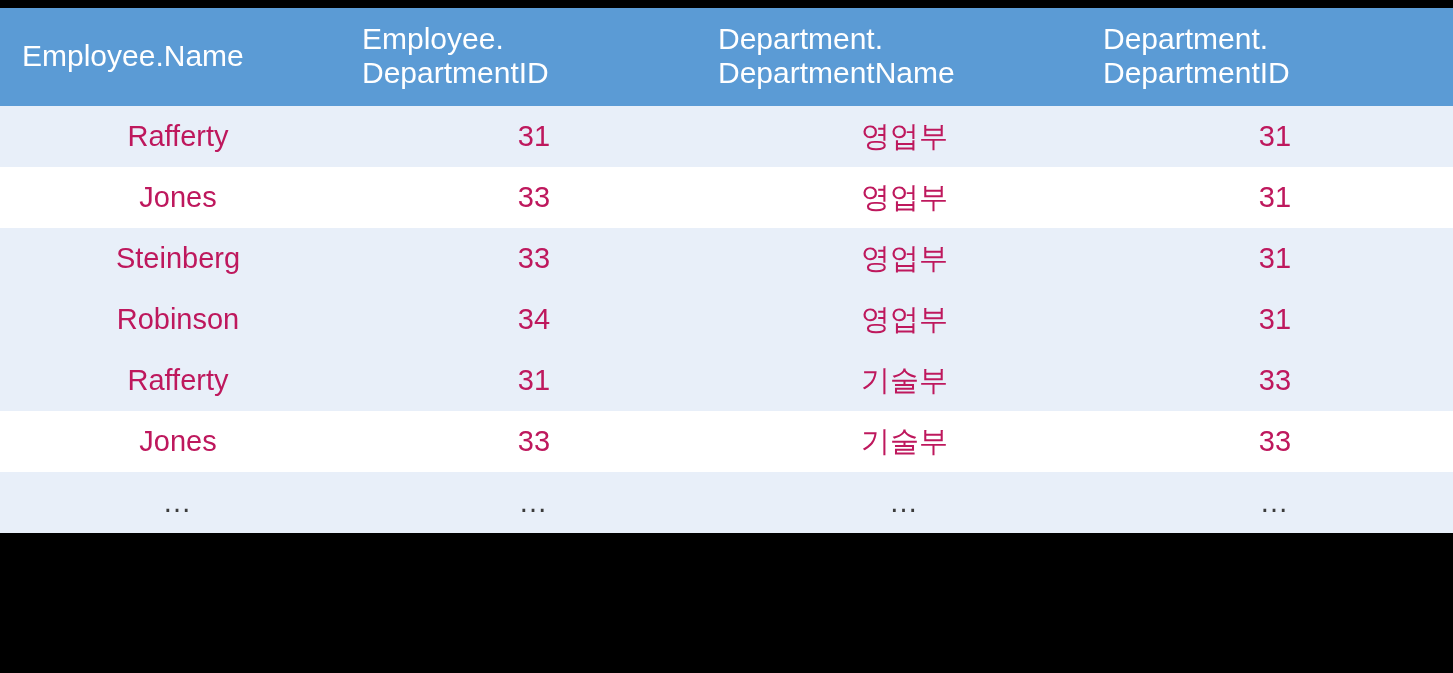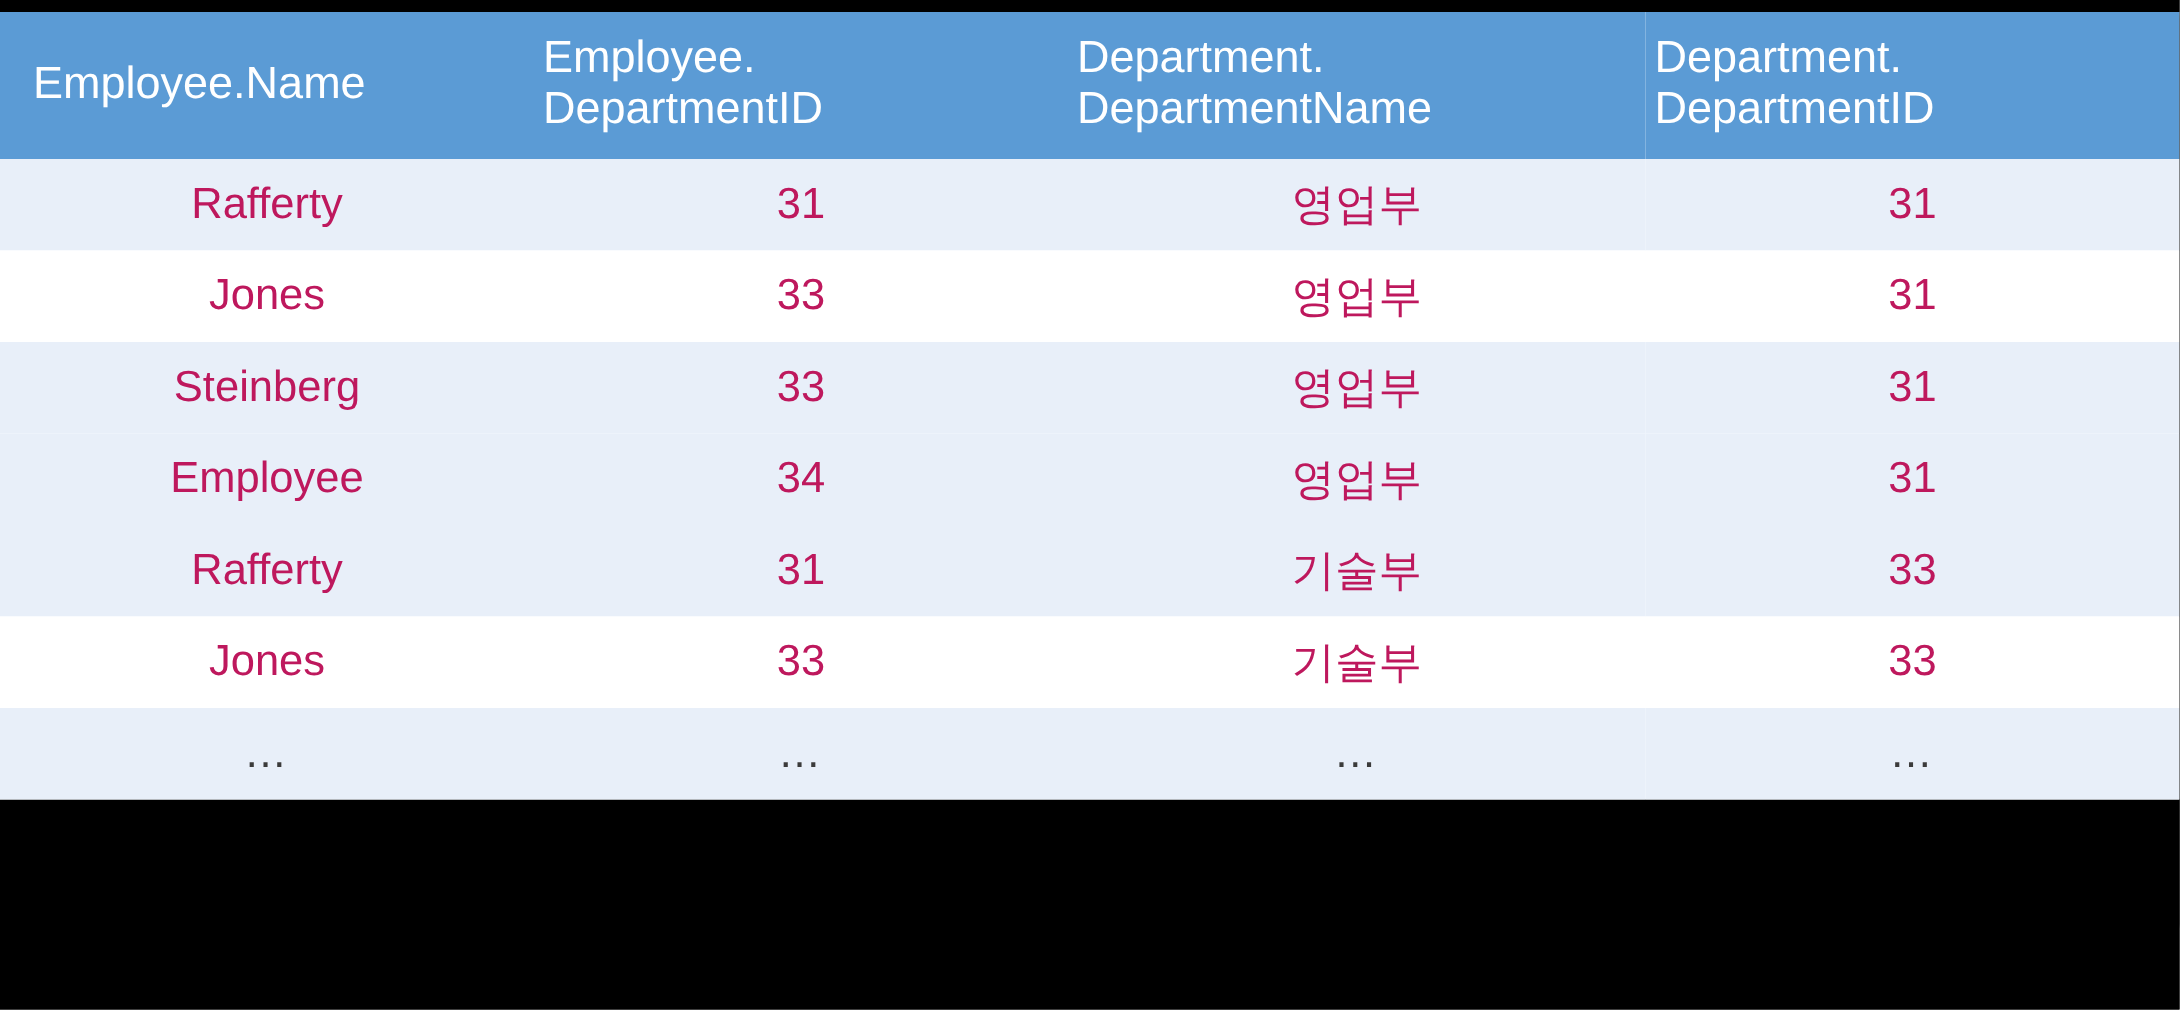--- a/index.html
+++ b/index.html
@@ -116,21 +116,21 @@
           <td>영업부</td>
           <td>31</td>
         </tr>
         <tr class="odd">
           <td>Steinberg</td>
           <td>33</td>
           <td>영업부</td>
           <td>31</td>
         </tr>
         <tr class="odd">
-          <td>Employee</td>
+          <td>Robinson</td>
           <td>34</td>
           <td>영업부</td>
           <td>31</td>
         </tr>
         <tr class="odd">
           <td>Rafferty</td>
           <td>31</td>
           <td>기술부</td>
           <td>33</td>
         </tr>

